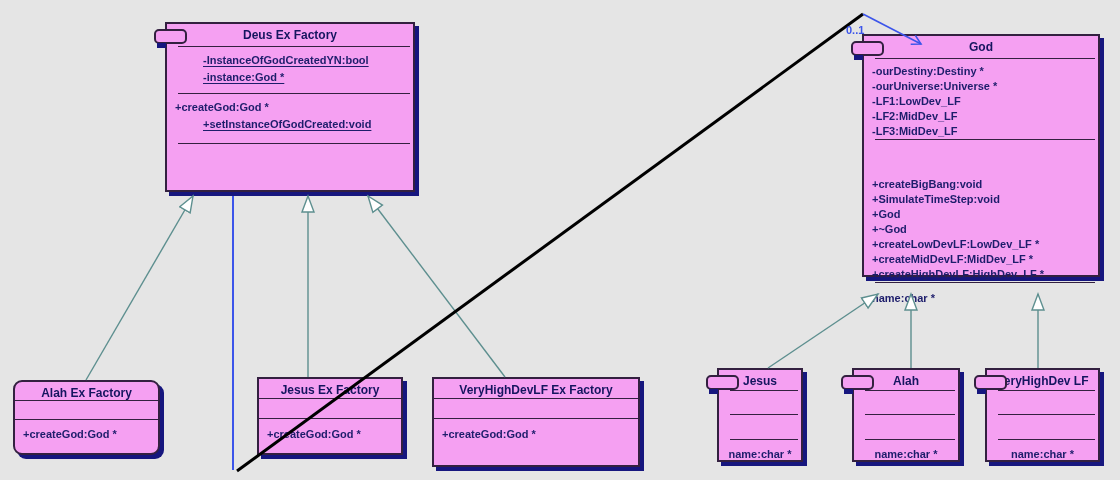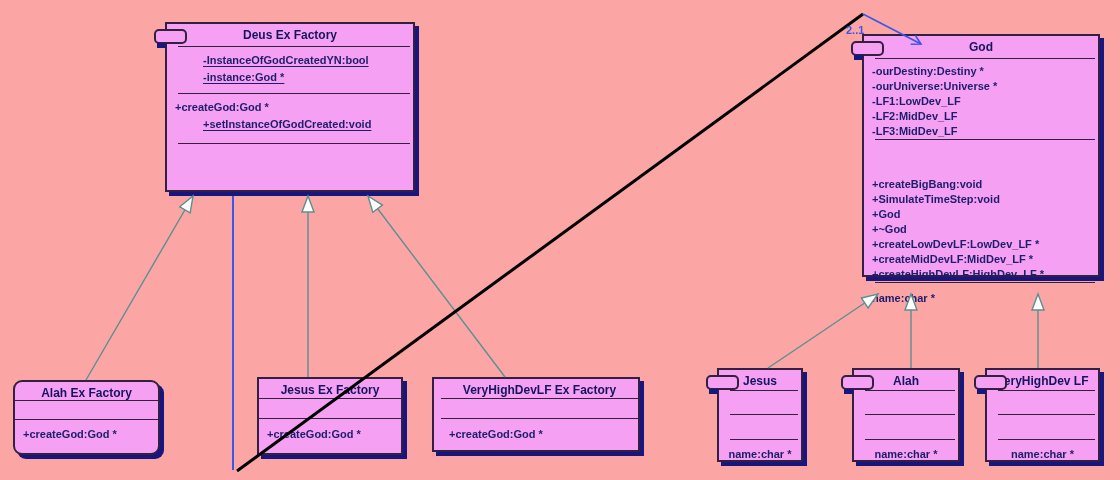--- a/index.html
+++ b/index.html
@@ -1,19 +1,19 @@
 <!DOCTYPE html>
 <html style="--class_fill: #f5a0f2; --class_border: #332040; --shadow: #16167e; --title_text: #15155f; --member_text: #1d1d6b; --inherit_line: #5d8f8f; --assoc_blue: #3c55ea; --assoc_black: #000000;"><head>
 <meta charset="utf-8">
 <style>
   html,body{margin:0;padding:0;background:#ffffff;}
   #canvas{
     position:relative;
     width:1120px;height:480px;
-    background:#fca5a5;
+    background:#e5e5e5;
     font-family:"Liberation Sans", sans-serif;
     overflow:hidden;
   }
   .cls{
     position:absolute;
     box-sizing:border-box;
     background:var(--class_fill);
     border:2px solid var(--class_border);
     box-shadow:4px 4px 0 var(--shadow);
     z-index:10;
@@ -122,21 +122,21 @@
   <div class="cls" style="left:257px;top:377px;width:146px;height:78px;">
     <div class="title" style="height:19px;">Jesus Ex Factory</div>
     <div class="sep"></div>
     <div class="comp" style="height:19px;"></div>
     <div class="sep"></div>
     <div class="comp" style="height:36px;padding-top:8px;">
       <div class="row">+createGod:God *</div>
     </div>
   </div>
 
-  <div class="cls" style="left:432px;top:377px;width:208px;height:75px;padding-left:7px;">
+  <div class="cls" style="left:432px;top:377px;width:208px;height:90px;">
     <div class="title" style="height:19px;">VeryHighDevLF Ex Factory</div>
     <div class="sep"></div>
     <div class="comp" style="height:19px;"></div>
     <div class="sep"></div>
     <div class="comp" style="height:36px;padding-top:8px;">
       <div class="row">+createGod:God *</div>
     </div>
   </div>
 
   <div class="cls" style="left:717px;top:368px;width:86px;height:94px;">
@@ -171,21 +171,21 @@
     <div class="sep inset"></div>
     <div class="comp" style="height:23px;"></div>
     <div class="sep inset"></div>
     <div class="comp" style="height:24px;"></div>
     <div class="sep inset"></div>
     <div class="comp" style="height:23px;padding-top:7px;">
       <div class="row center">name:char *</div>
     </div>
   </div>
 
-  <div class="mult">2..1</div>
+  <div class="mult">0..1</div>
 
   <svg id="connectors" width="1120" height="480" viewBox="0 0 1120 480">
     <defs>
       <marker id="tri" markerUnits="userSpaceOnUse" markerWidth="20" markerHeight="16" refX="17" refY="7" orient="auto">
         <path d="M1,1 L17,7 L1,13 Z" fill="#ffffff" stroke="#5d8f8f" stroke-width="1.4"></path>
       </marker>
       <marker id="openArrow" markerUnits="userSpaceOnUse" markerWidth="16" markerHeight="14" refX="11" refY="6" orient="auto">
         <path d="M2,1 L11,6 L2,11" fill="none" stroke="#3c55ea" stroke-width="1.6"></path>
       </marker>
     </defs>

